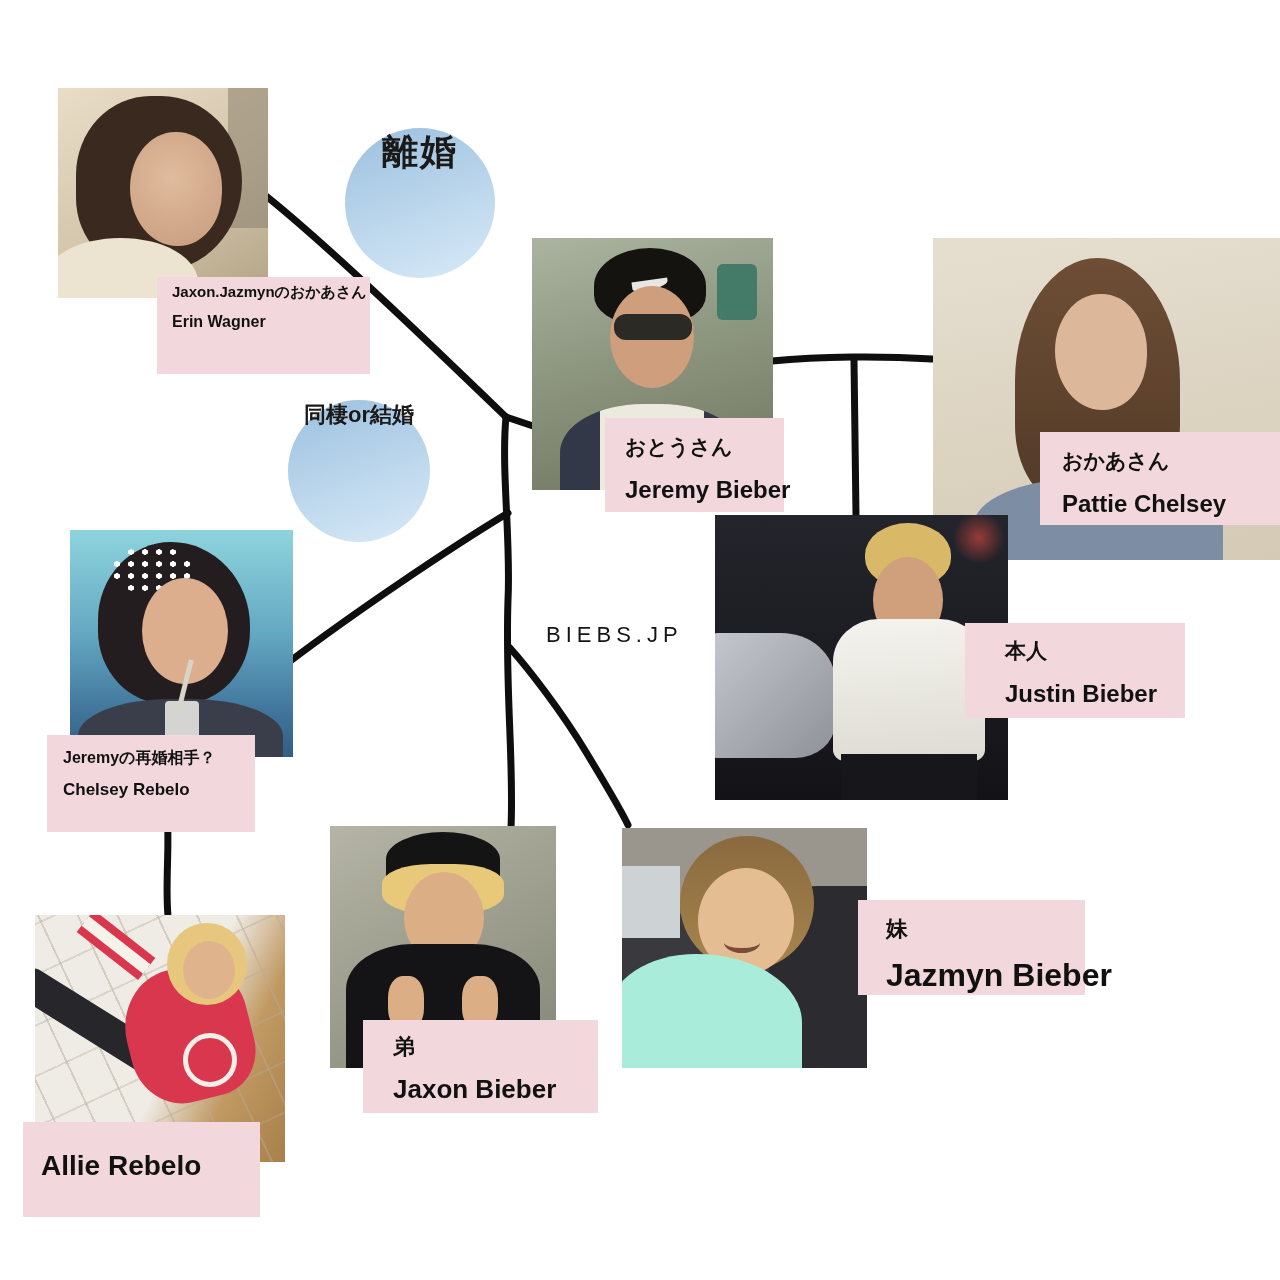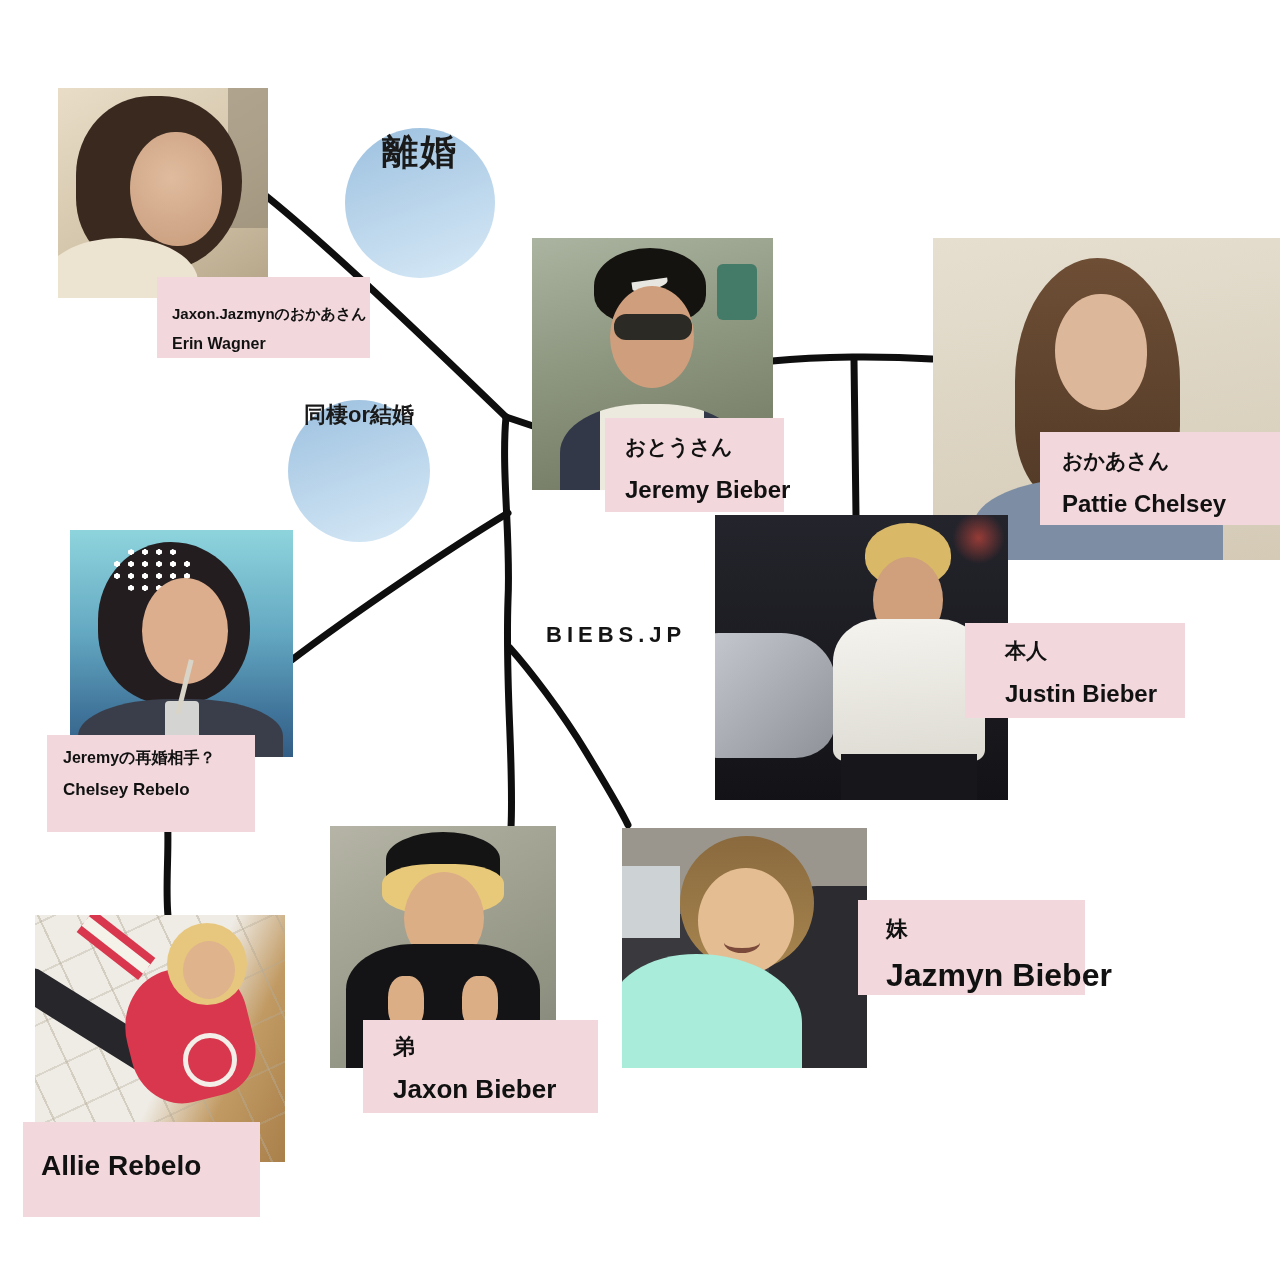--- a/index.html
+++ b/index.html
@@ -84,21 +84,21 @@
   .p-jazmyn .seat{right:-22px;top:58px;width:120px;height:195px;background:#2c2b2f;border-radius:40% 0 0 40%;}
   .p-jazmyn .hair{left:58px;top:8px;width:134px;height:134px;background:linear-gradient(180deg,#8a6a3e,#a7854f);border-radius:50%;}
   .p-jazmyn .face{left:76px;top:40px;width:96px;height:106px;background:#e5bd92;border-radius:50%;}
   .p-jazmyn .smile{left:102px;top:104px;width:36px;height:16px;border-bottom:5px solid #7c4a3a;border-radius:50%;}
   .p-jazmyn .body{left:-12px;top:126px;width:192px;height:125px;background:#a9ecd9;border-radius:45% 55% 0 0;}
 
   
   .label{position:absolute;background:var(--label-bg);z-index:30;box-sizing:border-box;padding:16px 18px;}
   .label .role{font-weight:bold;font-size:21px;margin-bottom:15px;white-space:nowrap;}
   .label .pname{font-weight:bold;font-size:24px;white-space:nowrap;}
-  .lbl-erin{left:157px;top:277px;width:213px;height:81px;padding:28px 15px;}
+  .lbl-erin{left:157px;top:277px;width:213px;height:97px;padding:6px 15px;}
   .lbl-erin .role{font-size:15px;margin-bottom:11px;}
   .lbl-erin .pname{font-size:16px;}
   .lbl-jeremy{left:605px;top:418px;width:179px;height:94px;padding:15px 20px;}
   .lbl-pattie{left:1040px;top:432px;width:240px;height:93px;padding:15px 22px;}
   .lbl-chelsey{left:47px;top:735px;width:208px;height:97px;padding:13px 16px;}
   .lbl-chelsey .role{font-size:16px;margin-bottom:11px;}
   .lbl-chelsey .pname{font-size:17px;}
   .lbl-justin{left:965px;top:623px;width:220px;height:95px;padding:14px 18px 14px 40px;}
   .lbl-allie{left:23px;top:1122px;width:237px;height:95px;padding:28px 18px;}
   .lbl-allie .pname{font-size:28px;}
@@ -112,21 +112,21 @@
   
   .badge{position:absolute;border-radius:50%;z-index:8;display:flex;justify-content:center;
     background:linear-gradient(160deg,var(--circle-top) 0%,var(--circle-bottom) 100%);
     font-weight:bold;color:#1a1a1a;}
   .badge-rikon{left:345px;top:128px;width:150px;height:150px;font-size:36px;letter-spacing:2px;}
   .badge-mikon{left:790px;top:204px;width:116px;height:116px;font-size:29px;letter-spacing:2px;}
   .badge-dousei{left:288px;top:400px;width:142px;height:142px;font-size:22px;}
 
   
   .watermark{position:absolute;left:546px;top:622px;z-index:12;
-    font-size:22px;font-weight:700;letter-spacing:5px;color:#141414;}
+    font-size:22px;font-weight:400;letter-spacing:5px;color:#141414;}
 </style>
 </head>
 <body>
 
 <div class="canvas">
 
   <svg class="lines" width="1280" height="1280" viewBox="0 0 1280 1280">
     <path d="M 261 192 C 322 240, 422 336, 506 417"></path>
     <path d="M 506 417 L 545 430"></path>
     <path d="M 506 417 C 501 470, 511 540, 508 600 C 505 690, 514 760, 511 828"></path>

